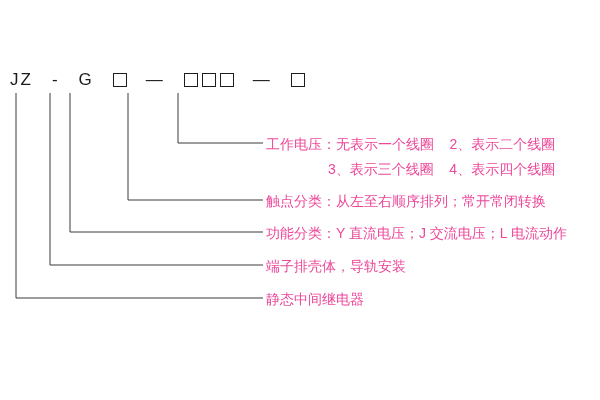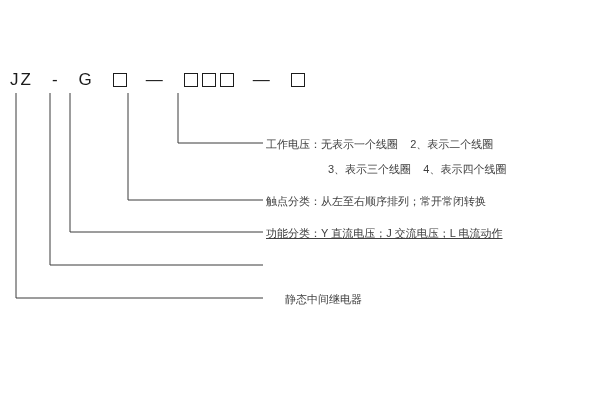--- a/index.html
+++ b/index.html
@@ -29,24 +29,24 @@
     height: 12px;
     border: 1.5px solid #1c1c1c;
     display: inline-block;
     background: #ffffff;
   }
   .boxgroup { display: flex; gap: 4px; }
   .lines { position: absolute; left: 0; top: 0; }
   .lines polyline { fill: none; stroke: #3a3a3a; stroke-width: 1; }
   .label {
     position: absolute;
-    font-size: 11px;
+    font-size: 14px;
     line-height: 16px;
     white-space: pre;
-    color: #404040;
+    color: #ec4899;
   }
 </style>
 </head>
 <body>
 
 <div class="canvas">
 
   <div class="model-code">
     <span class="ch">JZ</span>
     <span class="ch">-</span>
@@ -66,16 +66,17 @@
     <polyline points="178,93 178,143 263,143"></polyline>
     <polyline points="128,93 128,200 263,200"></polyline>
     <polyline points="70,93 70,232 263,232"></polyline>
     <polyline points="50,93 50,265 263,265"></polyline>
     <polyline points="16,93 16,298 263,298"></polyline>
   </svg>
 
   <div class="label" style="left:266px; top:136px;">工作电压：无表示一个线圈    2、表示二个线圈</div>
   <div class="label" style="left:328px; top:161px;">3、表示三个线圈    4、表示四个线圈</div>
   <div class="label" style="left:266px; top:193px;">触点分类：从左至右顺序排列；常开常闭转换</div>
-  <div class="label" style="left:266px; top:225px;text-decoration:underline;">功能分类：Y 直流电压；J 交流电压；L 电流动作</div>
-  <div class="label" style="left:266px; top:291px;margin-left:19px;">静态中间继电器</div>
+  <div class="label" style="left:266px; top:225px;">功能分类：Y 直流电压；J 交流电压；L 电流动作</div>
+  <div class="label" style="left:266px; top:258px;">端子排壳体，导轨安装</div>
+  <div class="label" style="left:266px; top:291px;">静态中间继电器</div>
 
 </div>
 
 </body></html>

